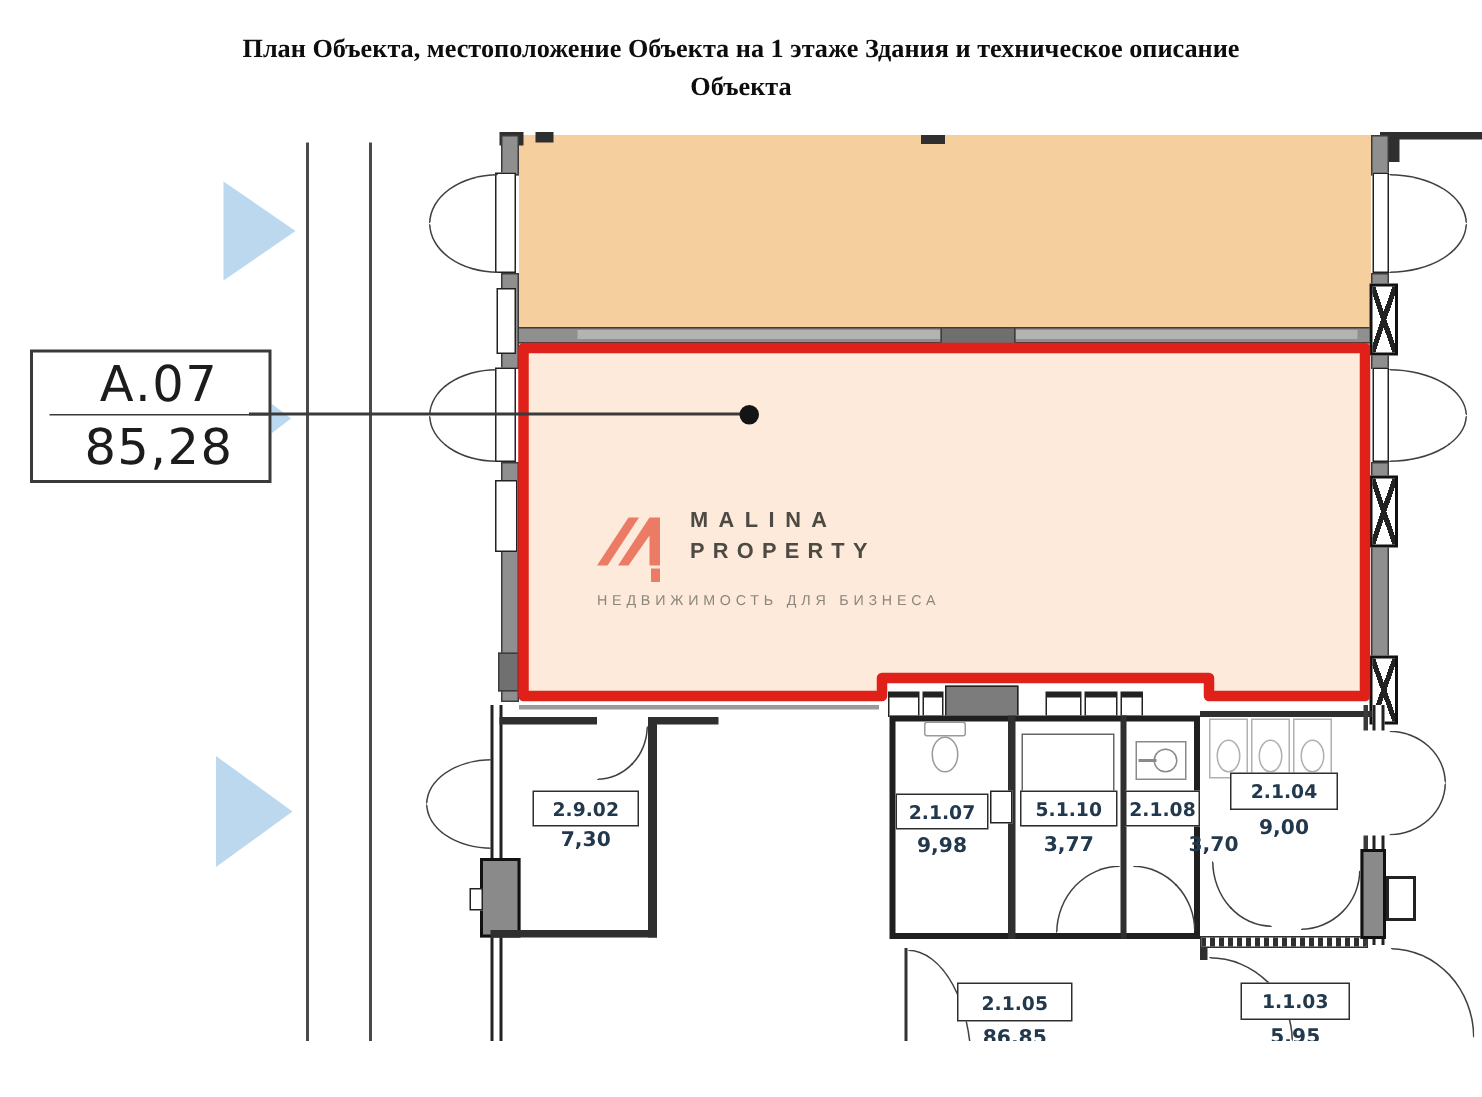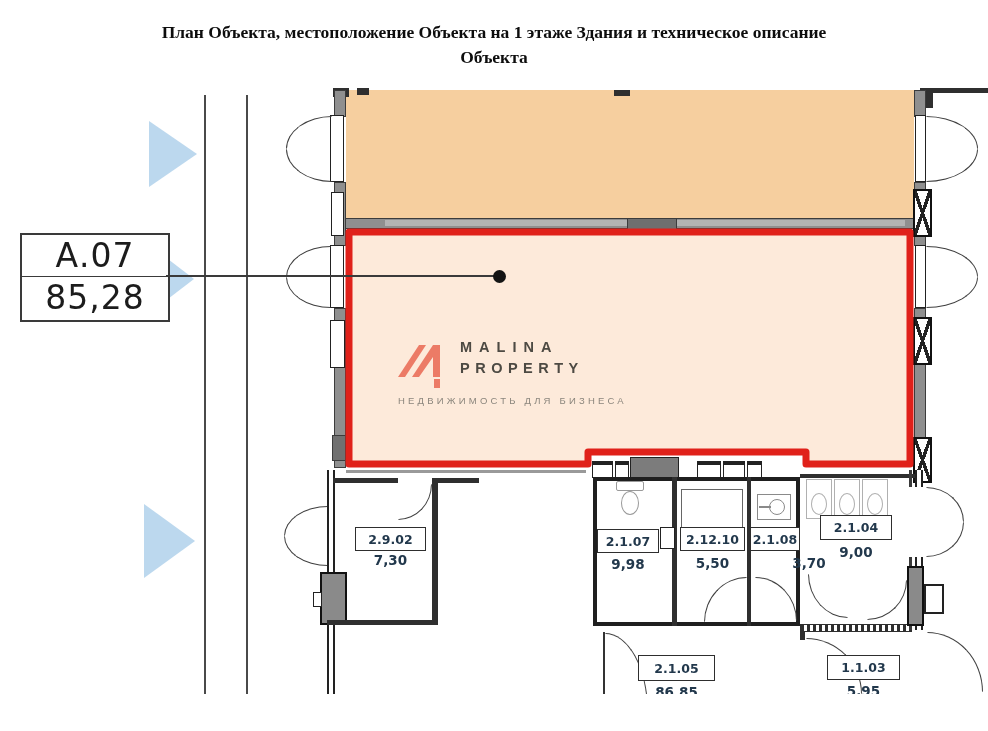--- a/index.html
+++ b/index.html
@@ -7,21 +7,21 @@
         font-family:"Liberation Sans",sans-serif;}
   .abs{position:absolute;}
   
   .title{position:absolute;top:20px;left:0;width:988px;text-align:center;
          font-family:"Liberation Serif",serif;font-weight:bold;font-size:17.5px;
          color:#0d0d0d;line-height:1.45;}
   
   .vline{position:absolute;width:2px;background:#4a4a4a;}
   .tri{position:absolute;width:0;height:0;}
   .callout{position:absolute;left:20px;top:233px;width:146px;height:85px;
-           border:2px solid #3a3a3a;background:#fff;z-index:30;}
+           border:2px solid #3a3a3a;background:#fff;z-index:30;padding-left:11px;}
   .callout .row{height:41px;display:flex;align-items:center;justify-content:center;
            font-family:"DejaVu Sans",sans-serif;font-size:33px;letter-spacing:1px;color:#1c1c1c;}
   .callout .div{height:0;border-top:1.6px solid #3a3a3a;}
   .leader{position:absolute;left:166px;top:275px;width:332px;height:1.8px;background:#3a3a3a;z-index:31;}
   .dot{position:absolute;left:493px;top:270px;width:13px;height:13px;border-radius:50%;background:#141414;z-index:31;}
   
   .gw{position:absolute;background:#8f8f8f;border:1px solid #3c3c3c;box-sizing:border-box;}
   .w{position:absolute;background:#2f2f2f;}
   .white{position:absolute;background:#fff;border:1.5px solid #222;box-sizing:border-box;}
   .dblwall{position:absolute;background:#fff;border-left:2px solid #222;border-right:2px solid #222;box-sizing:border-box;}
@@ -180,23 +180,23 @@
   <div class="fix" style="left:757px;top:494px;width:34px;height:26px;border-color:#8a8a8a;"></div>
   <div class="fix" style="left:769px;top:499px;width:16px;height:16px;border-radius:50%;border-color:#8a8a8a;"></div>
   <div class="abs" style="left:759px;top:506px;width:12px;height:2px;background:#8a8a8a;"></div>
 
   <div class="box" style="left:597px;top:529px;width:62px;height:24px;">
       <span>2.1.07</span>
     </div>
   <div class="white" style="left:660px;top:527px;width:15px;height:22px;z-index:21;"></div>
   <div class="area" style="left:597px;top:556px;width:62px;">9,98</div>
   <div class="box" style="left:680px;top:527px;width:65px;height:24px;">
-      <span>2.12.10</span>
-    </div>
-  <div class="area" style="left:680px;top:555px;width:65px;">5,50</div>
+      <span>5.1.10</span>
+    </div>
+  <div class="area" style="left:680px;top:555px;width:65px;">3,77</div>
   <div class="box" style="left:750px;top:527px;width:50px;height:24px;">
       <span>2.1.08</span>
     </div>
   <div class="area" style="left:784px;top:555px;width:50px;">3,70</div>
 
   <div class="arc tl" style="left:704px;top:577px;width:43px;height:45px;"></div>
   <div class="arc tr" style="left:755px;top:577px;width:42px;height:44px;"></div>
 
   <div class="w" style="left:800px;top:474px;width:115px;height:4px;"></div>
   <div class="fix" style="left:806px;top:479px;width:26px;height:40px;border-color:#b0b0b0;"></div>

